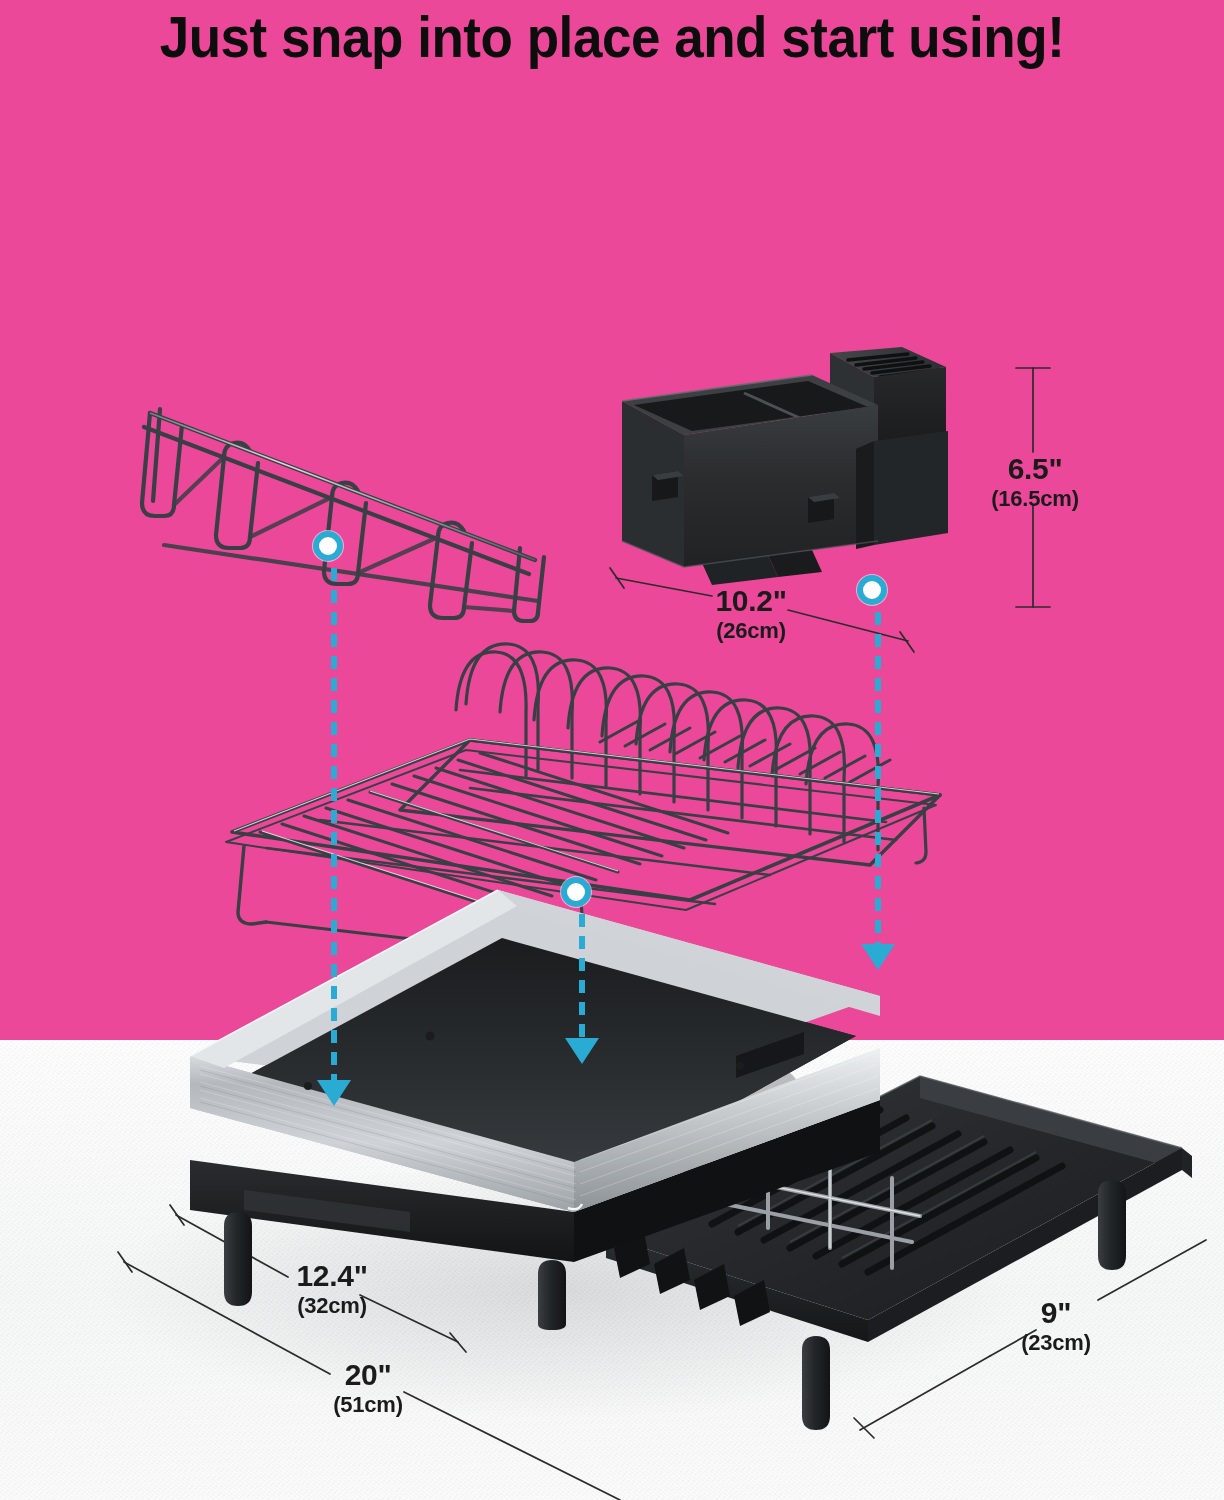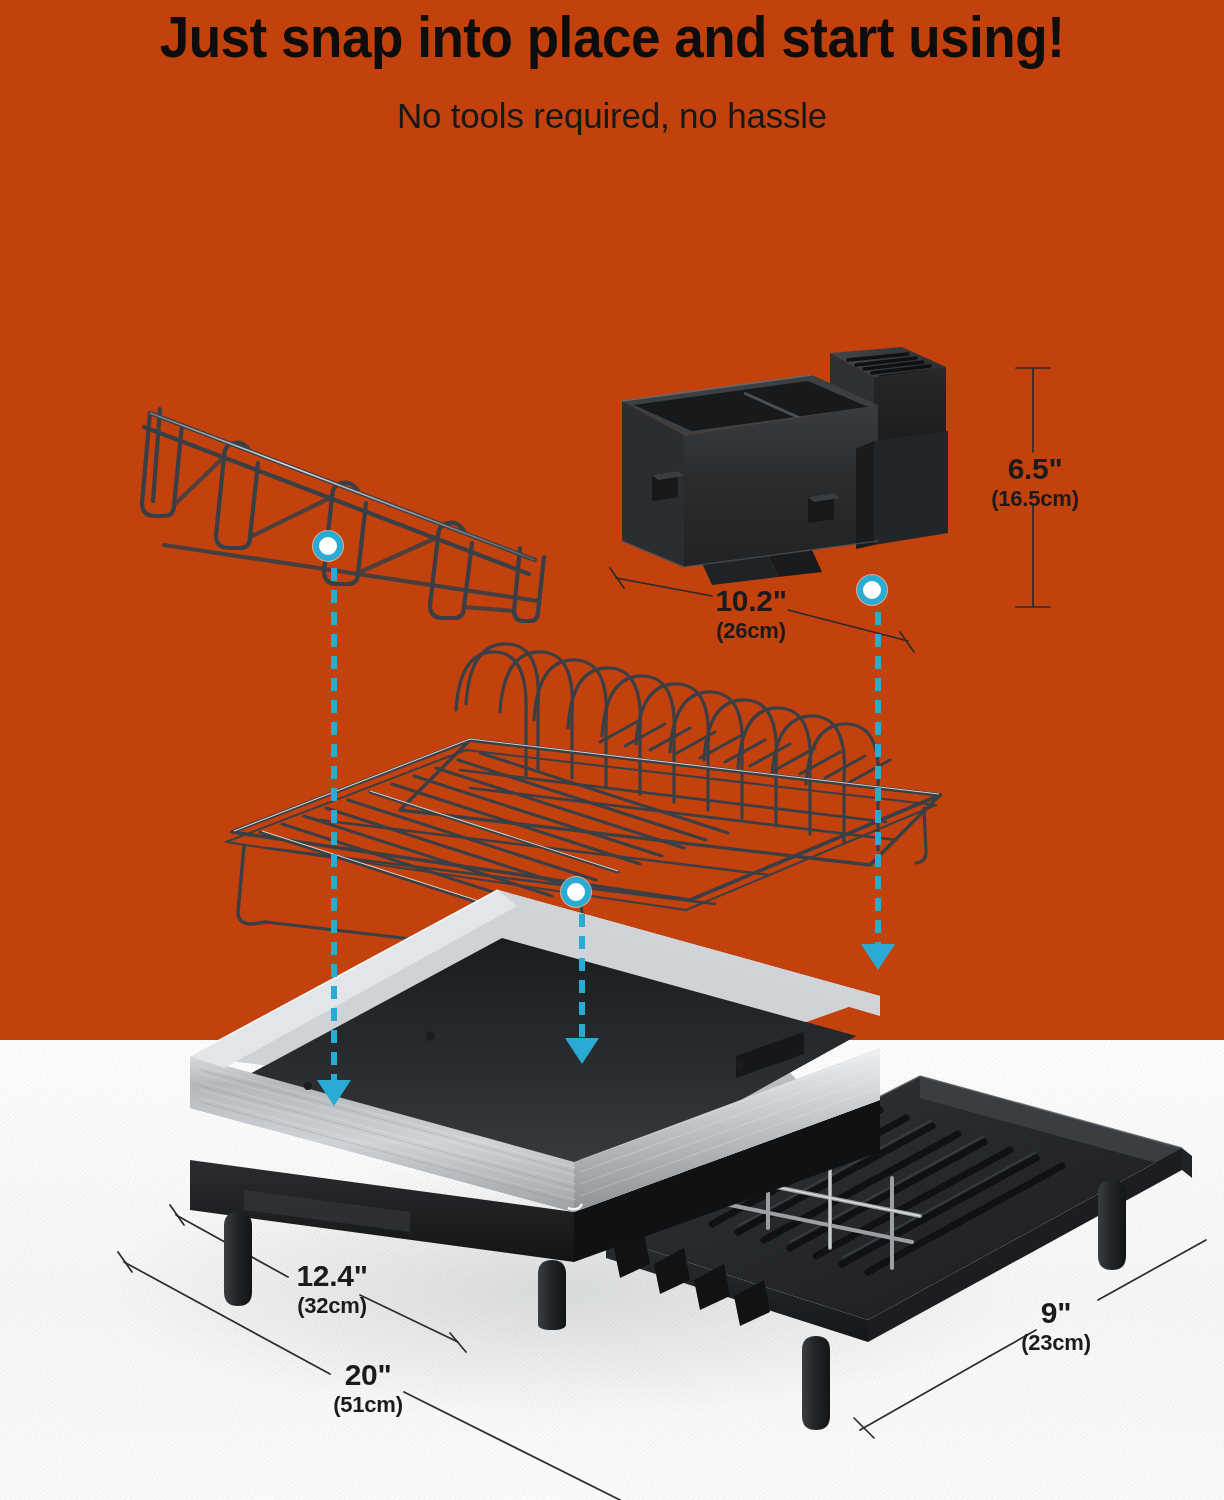--- a/index.html
+++ b/index.html
@@ -3,21 +3,21 @@
 <meta charset="utf-8">
 <title>Dish Rack Assembly Infographic</title>
 <style>
   * { margin:0; padding:0; box-sizing:border-box; }
   html, body {
     width:1224px; height:1500px;
     background:#ffffff;
     font-family:"Liberation Sans", sans-serif;
     overflow:hidden;
   }
-  #stage { position:relative; width:1224px; height:1500px; background:#c2410c; }
+  #stage { position:relative; width:1224px; height:1500px; background:#ec4899; }
 
   
   .headline {
     position:absolute; left:0; top:4px; width:1224px;
     text-align:center;
     font-family:"Liberation Sans Narrow","Liberation Sans",sans-serif;
     font-weight:700; font-size:57px; letter-spacing:-0.5px;
     color:#0d0d0d; transform:scaleX(0.93); transform-origin:center top;
     white-space:nowrap;
   }
@@ -69,21 +69,20 @@
       repeating-linear-gradient(-42deg, rgba(0,0,0,0.018) 0 1px, rgba(0,0,0,0) 1px 4px);
     opacity:.85;
   }
 </style>
 </head>
 <body>
 
 <div id="stage">
 
   <div class="headline">Just snap into place and start using!</div>
-  <div class="subhead">No tools required, no hassle</div>
 
   <div class="surface">
     <div class="grain"></div>
   </div>
 
   <div class="obj" style="left:120px; top:385px; width:430px; height:240px;">
     <svg width="430" height="240" viewBox="0 0 430 240">
       <defs>
         <linearGradient id="wireG" x1="0" y1="0" x2="0" y2="1">
           <stop offset="0%" stop-color="#7c8289"></stop>

